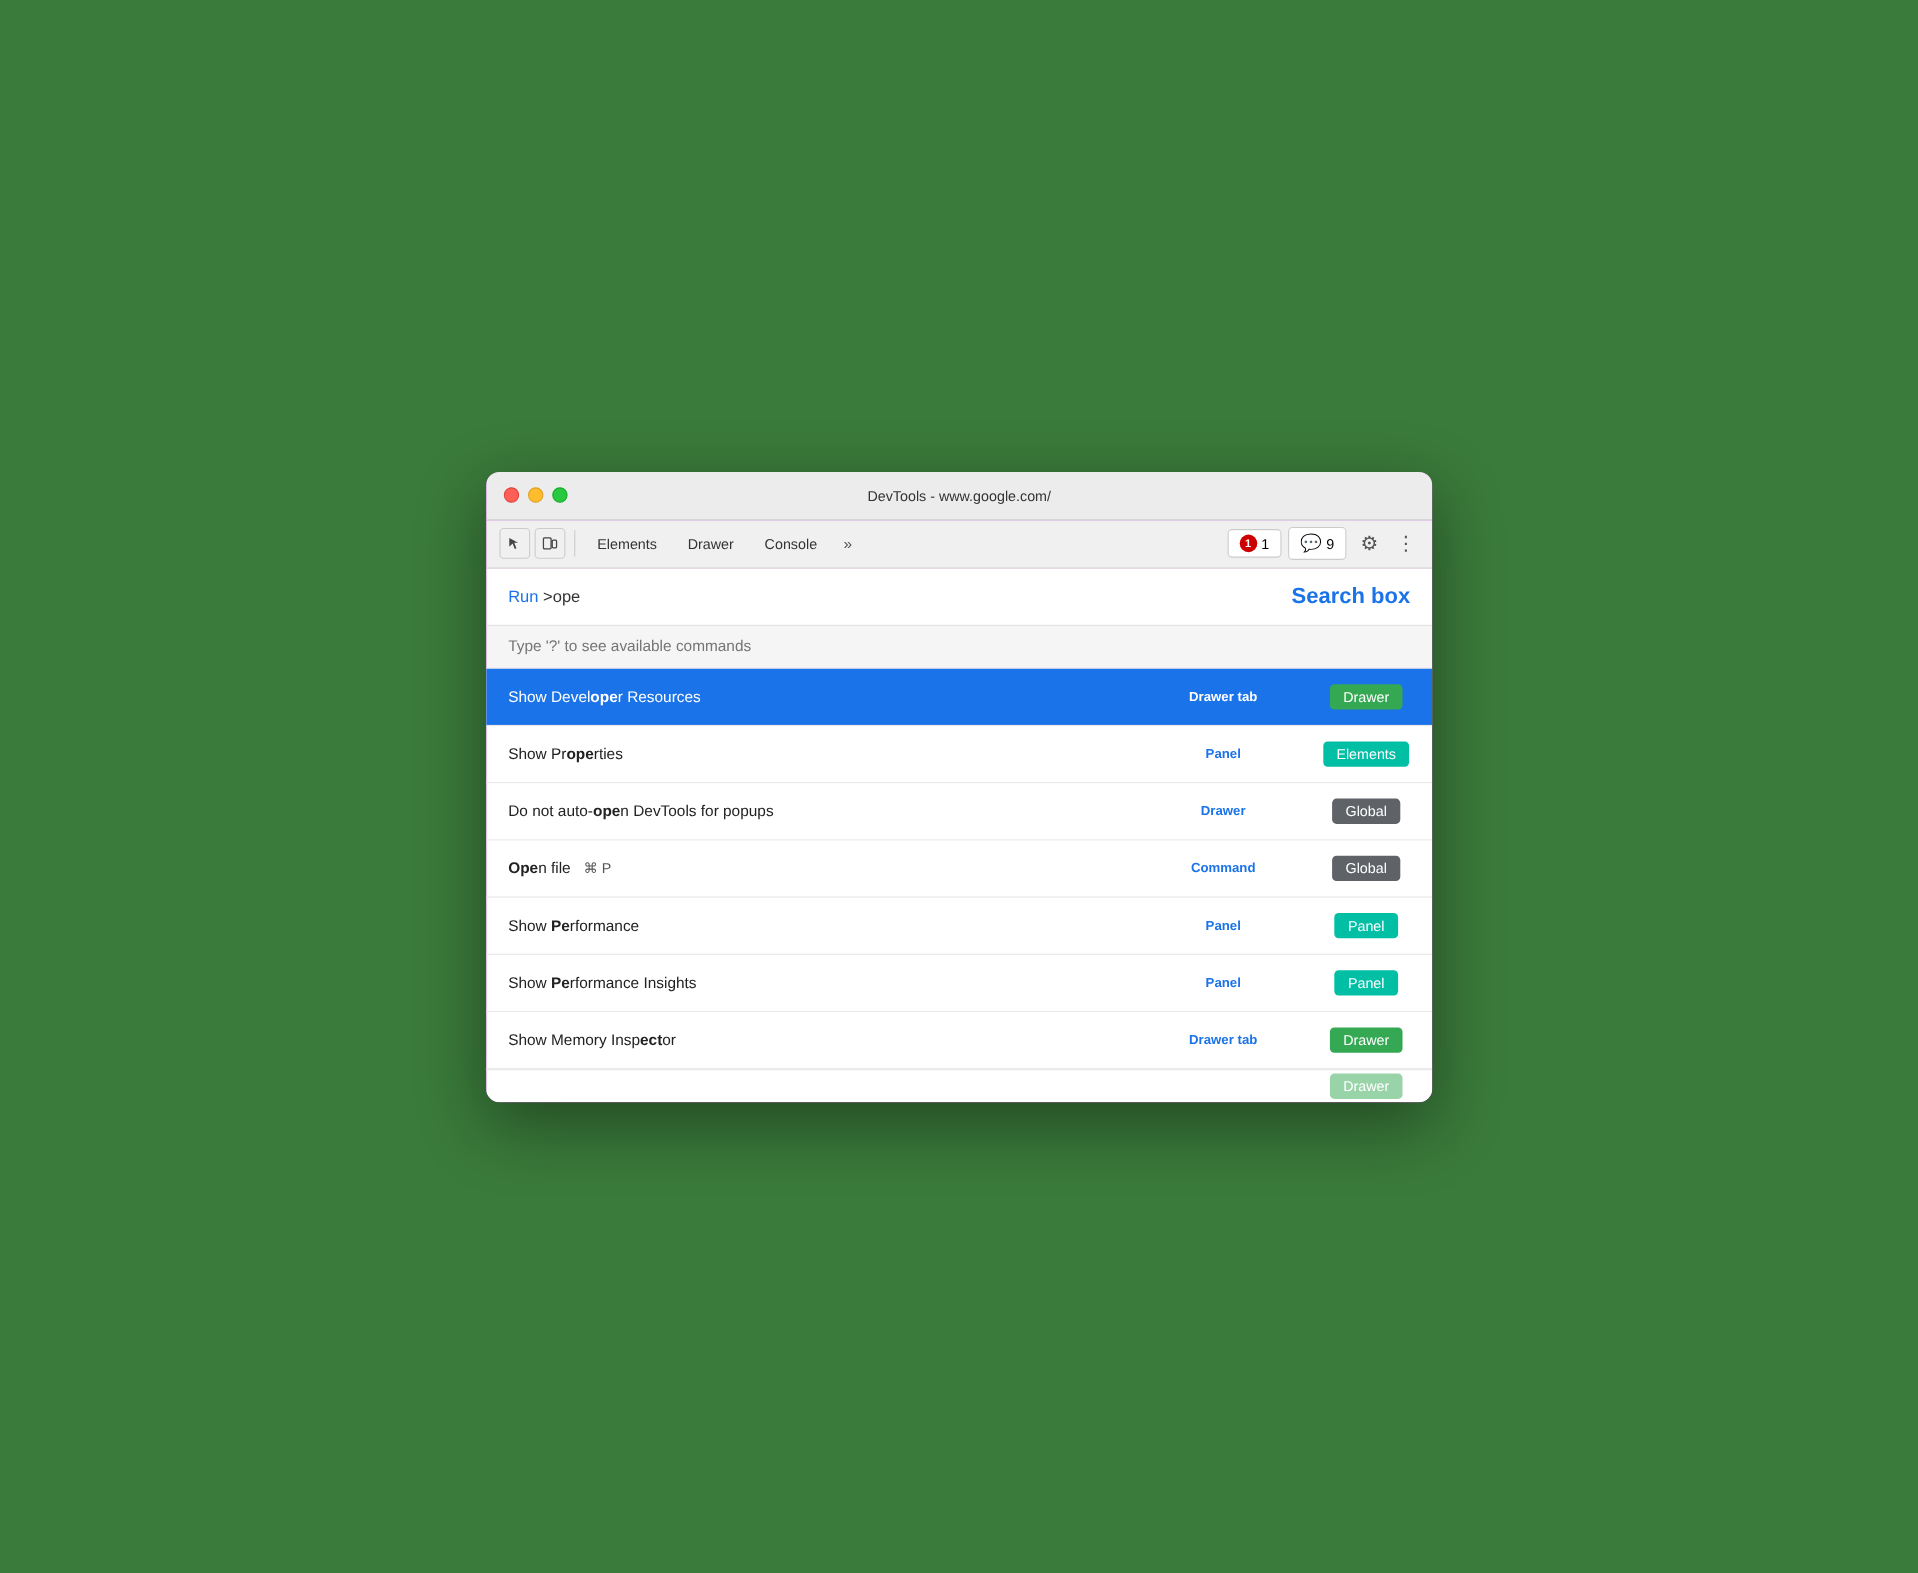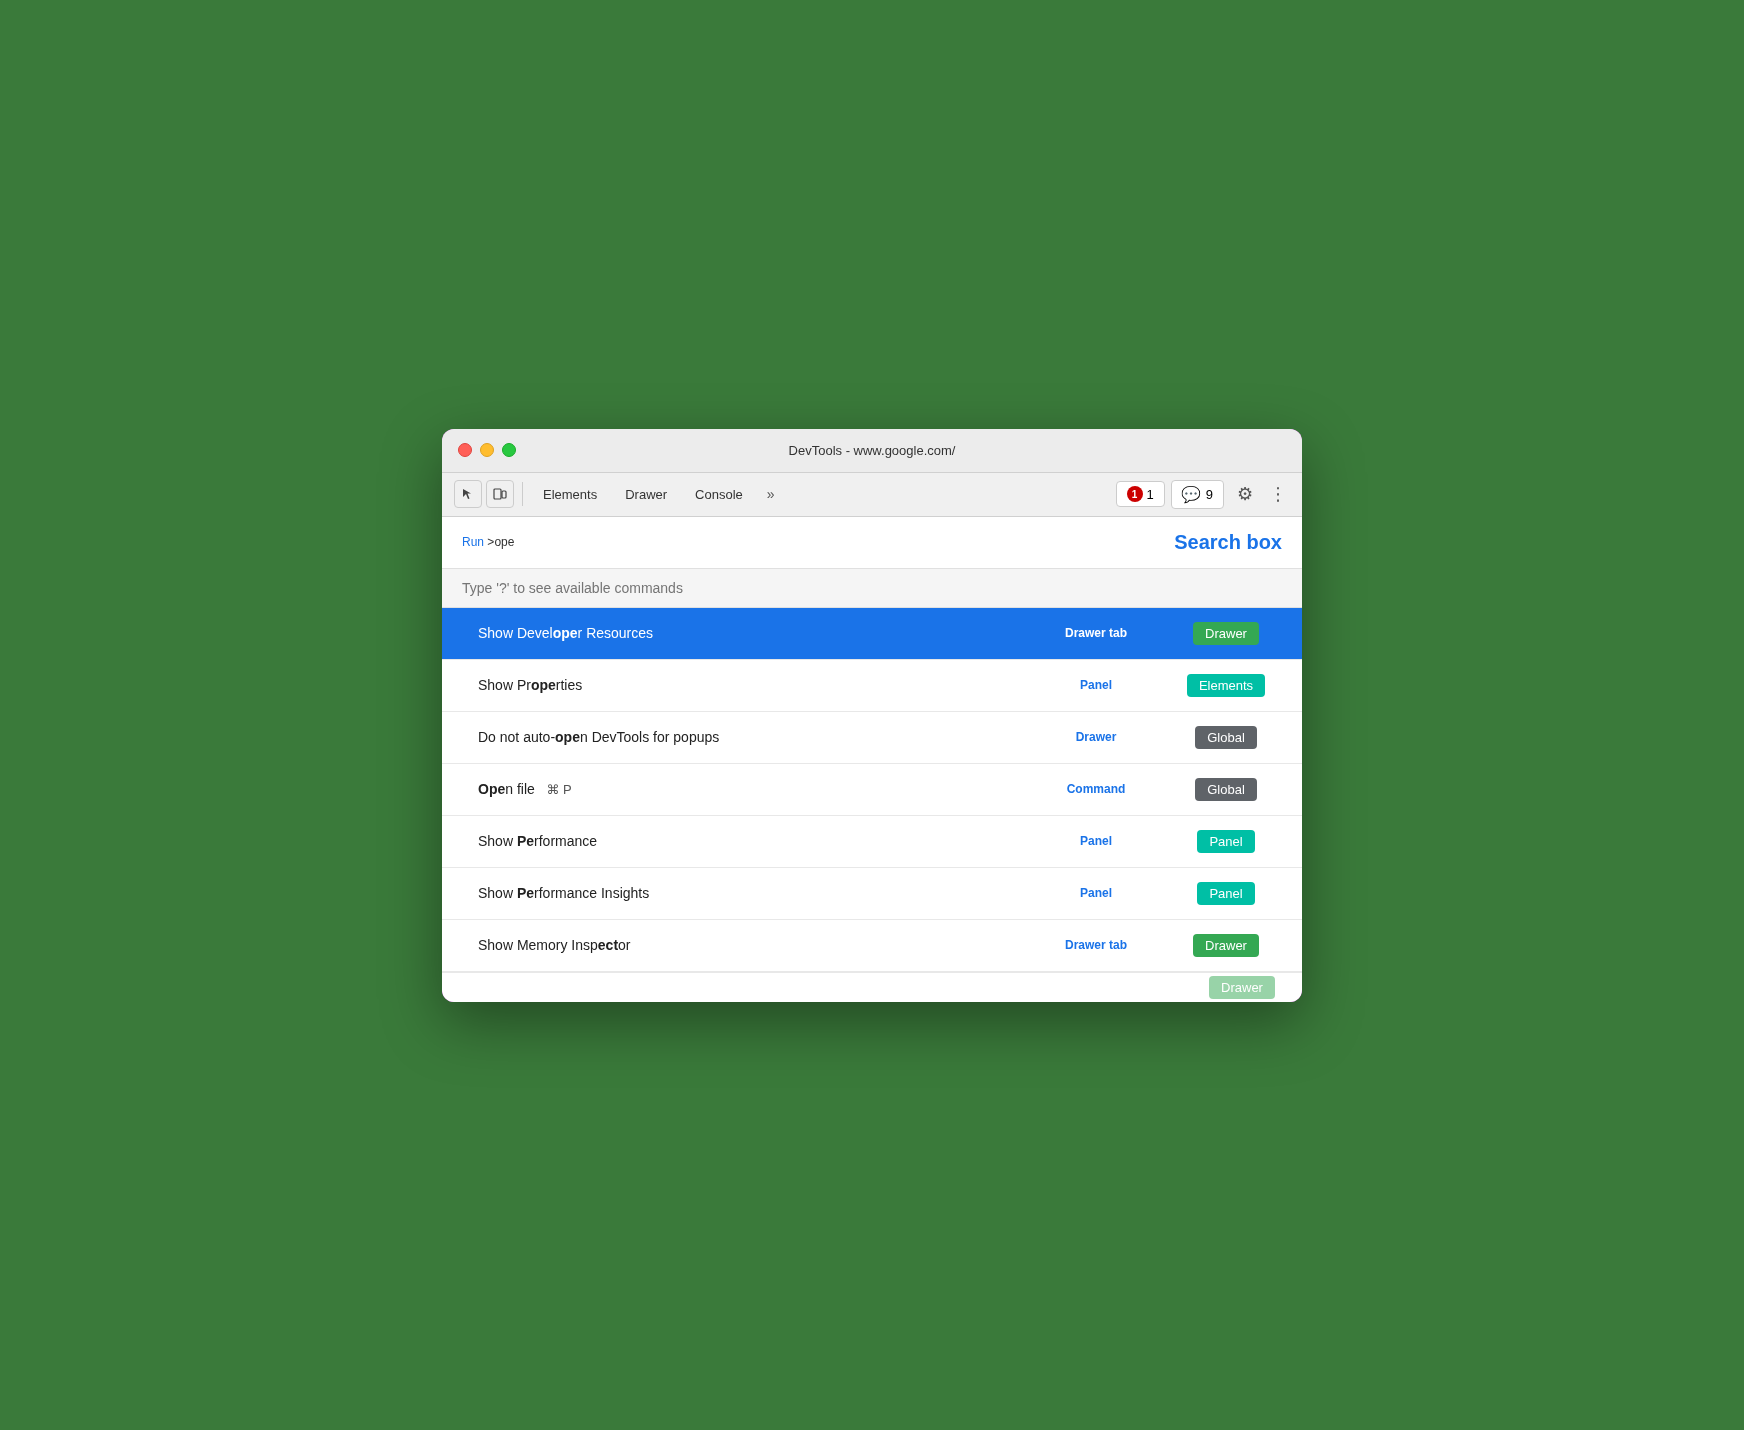--- a/index.html
+++ b/index.html
@@ -171,21 +171,21 @@
     .cmd-header {
       background: white;
       padding: 14px 20px;
       border-bottom: 1px solid #e0e0e0;
       display: flex;
       align-items: center;
       justify-content: space-between;
     }
 
     .cmd-header-left {
-      font-size: 12px;
+      font-size: 15px;
       color: #333;
     }
 
     .cmd-header-left .run-label {
       color: #1a73e8;
       font-weight: 500;
     }
 
     .cmd-header-left .query-text {
       font-weight: 500;
@@ -215,21 +215,21 @@
     }
 
     
     .results-list {
       background: white;
     }
 
     .result-row {
       display: flex;
       align-items: center;
-      padding: 14px 36px;
+      padding: 14px 20px;
       border-bottom: 1px solid #e8e8e8;
       cursor: pointer;
     }
     .result-row.selected { background: #1a73e8; }
     .result-row.selected .row-name { color: white; }
     .result-row.selected .row-type { color: white; }
 
     .row-name {
       flex: 1;
       font-size: 14px;

